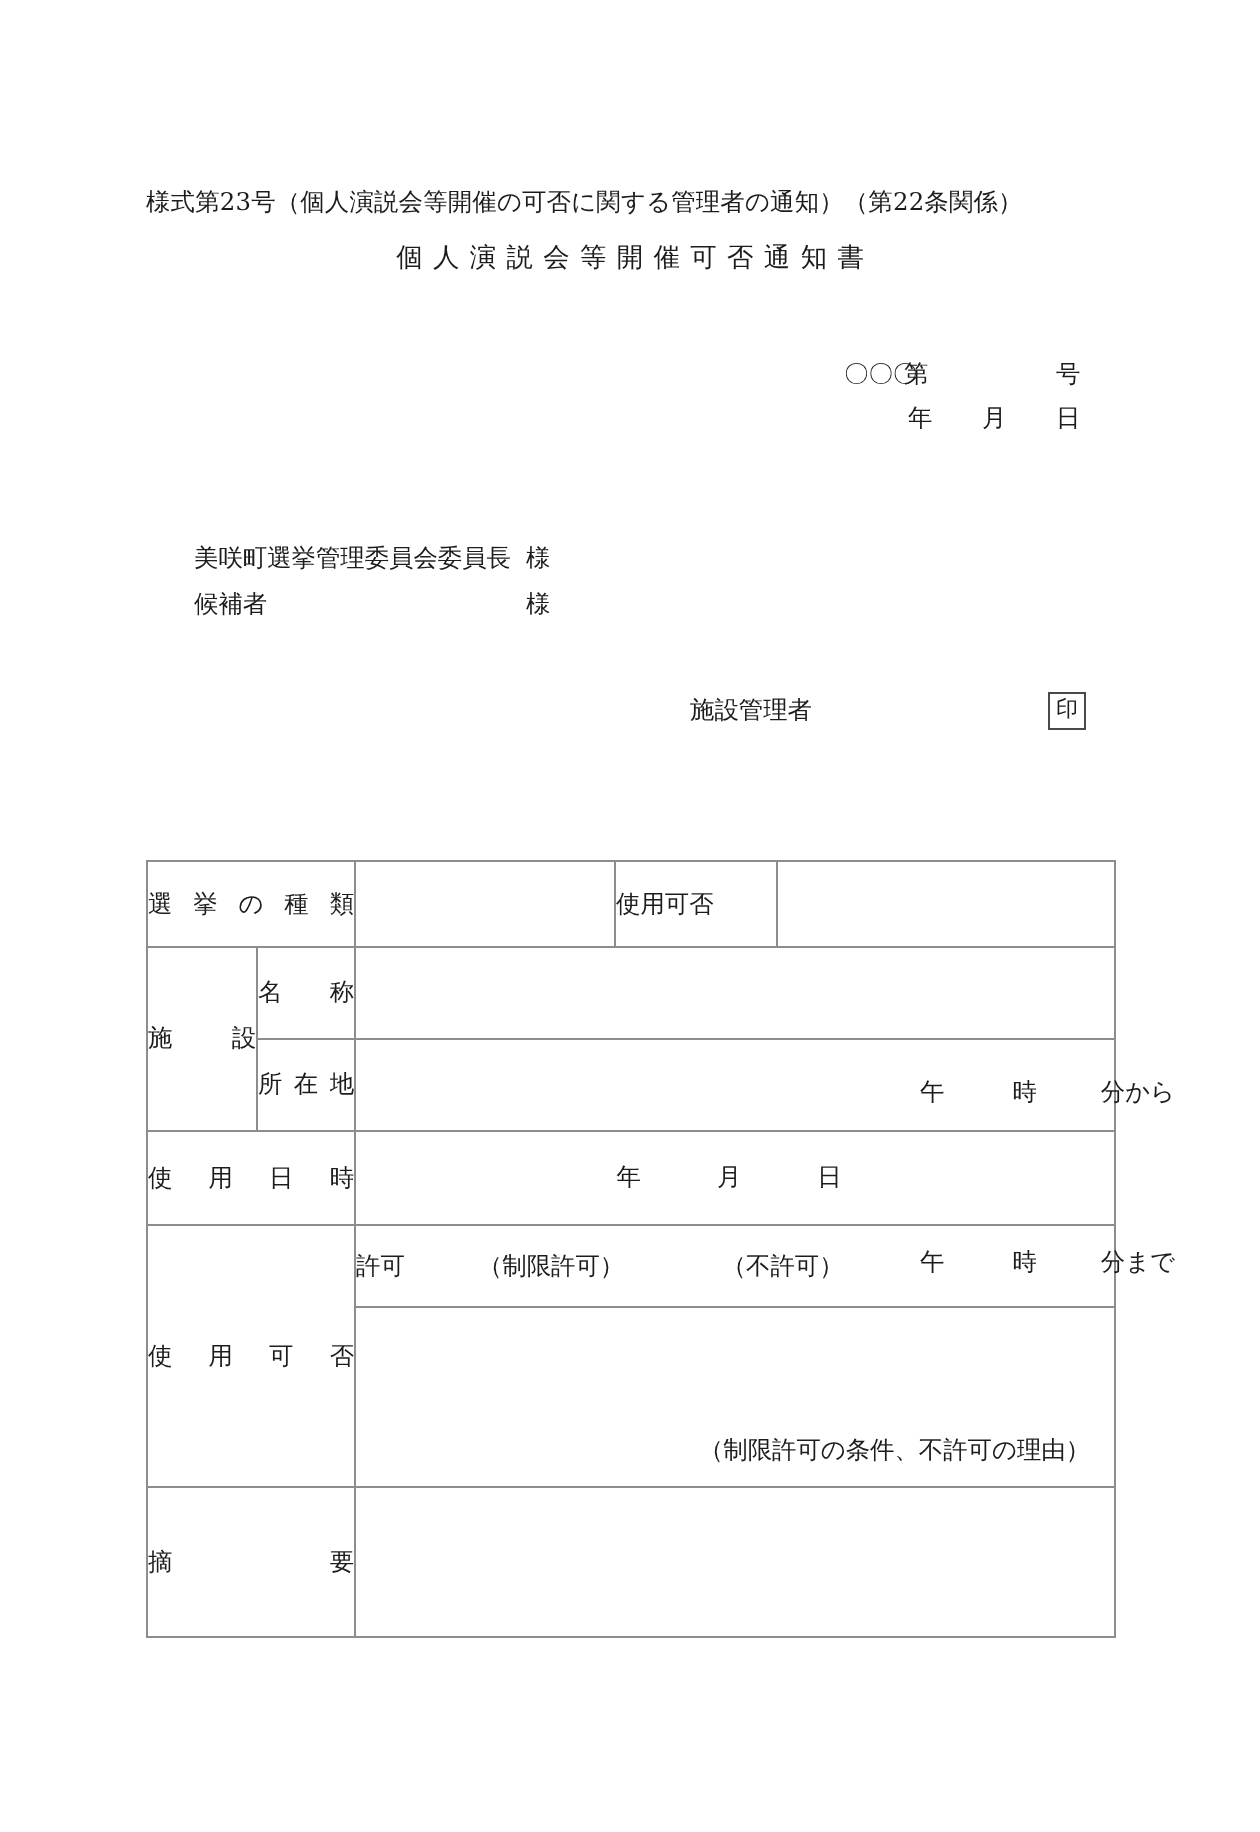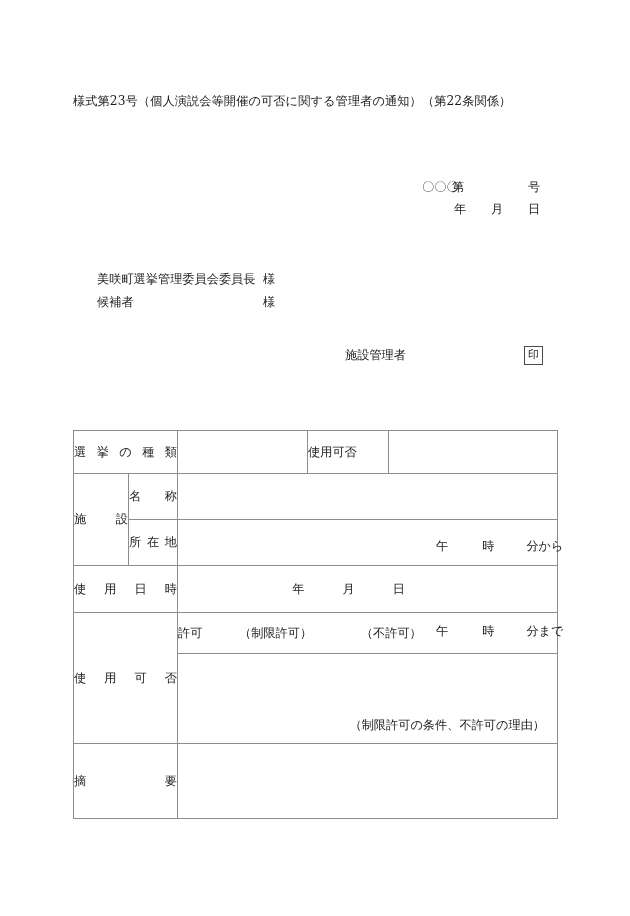--- a/index.html
+++ b/index.html
@@ -149,28 +149,28 @@
   .cell-blank { }
 
   
   .datetime-wrap {
     position: relative;
     height: 100%;
     font-size: 12.2px;
   }
   .dt-ymd {
     position: absolute;
-    left: 60px;
+    left: 76px;
     top: 50%;
     transform: translateY(-50%);
     white-space: pre;
   }
   .dt-times {
     position: absolute;
-    left: 196px;
+    left: 220px;
     top: 50%;
     transform: translateY(-50%);
     line-height: 17px;
     white-space: pre;
   }
   .dt-times .t-row { display: block; white-space: pre; }
 
   
   .kyoka-row {
     padding: 0 12px;
@@ -187,20 +187,21 @@
     white-space: pre;
   }
 </style>
 </head>
 <body>
 
 <div class="page">
 
   <div class="abs form-no">様式第23号（個人演説会等開催の可否に関する管理者の通知）（第22条関係）</div>
 
+  <div class="abs doc-title">個人演説会等開催可否通知書</div>
 
   <div class="numblock">
     <div class="line">
       <span class="nb-circles">〇〇〇</span>
       <span class="nb-dai">第</span>
       <span class="nb-gou">号</span>
     </div>
     <div class="line">
       <span class="nb-nen">年</span>
       <span class="nb-gatsu">月</span>

